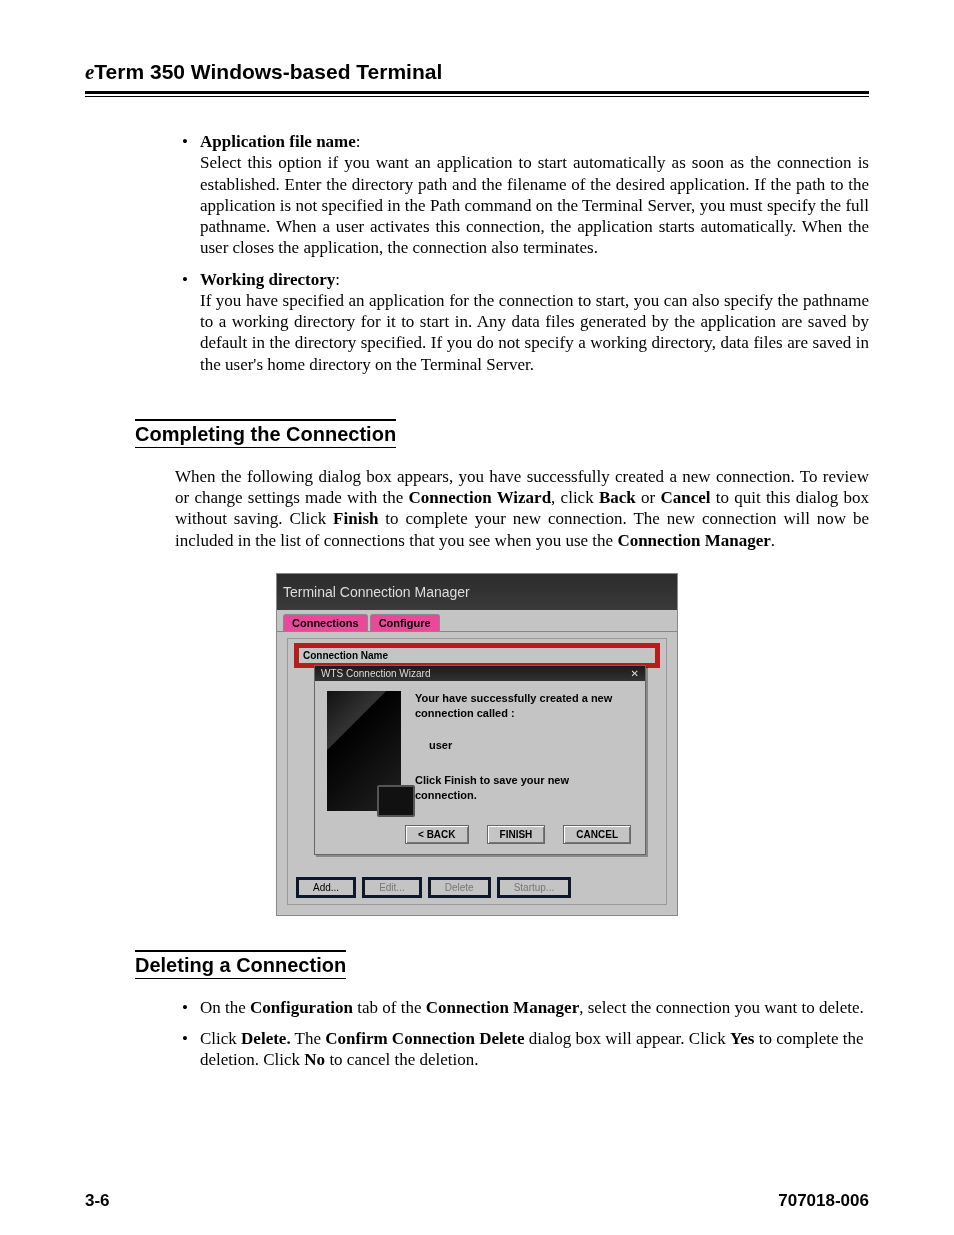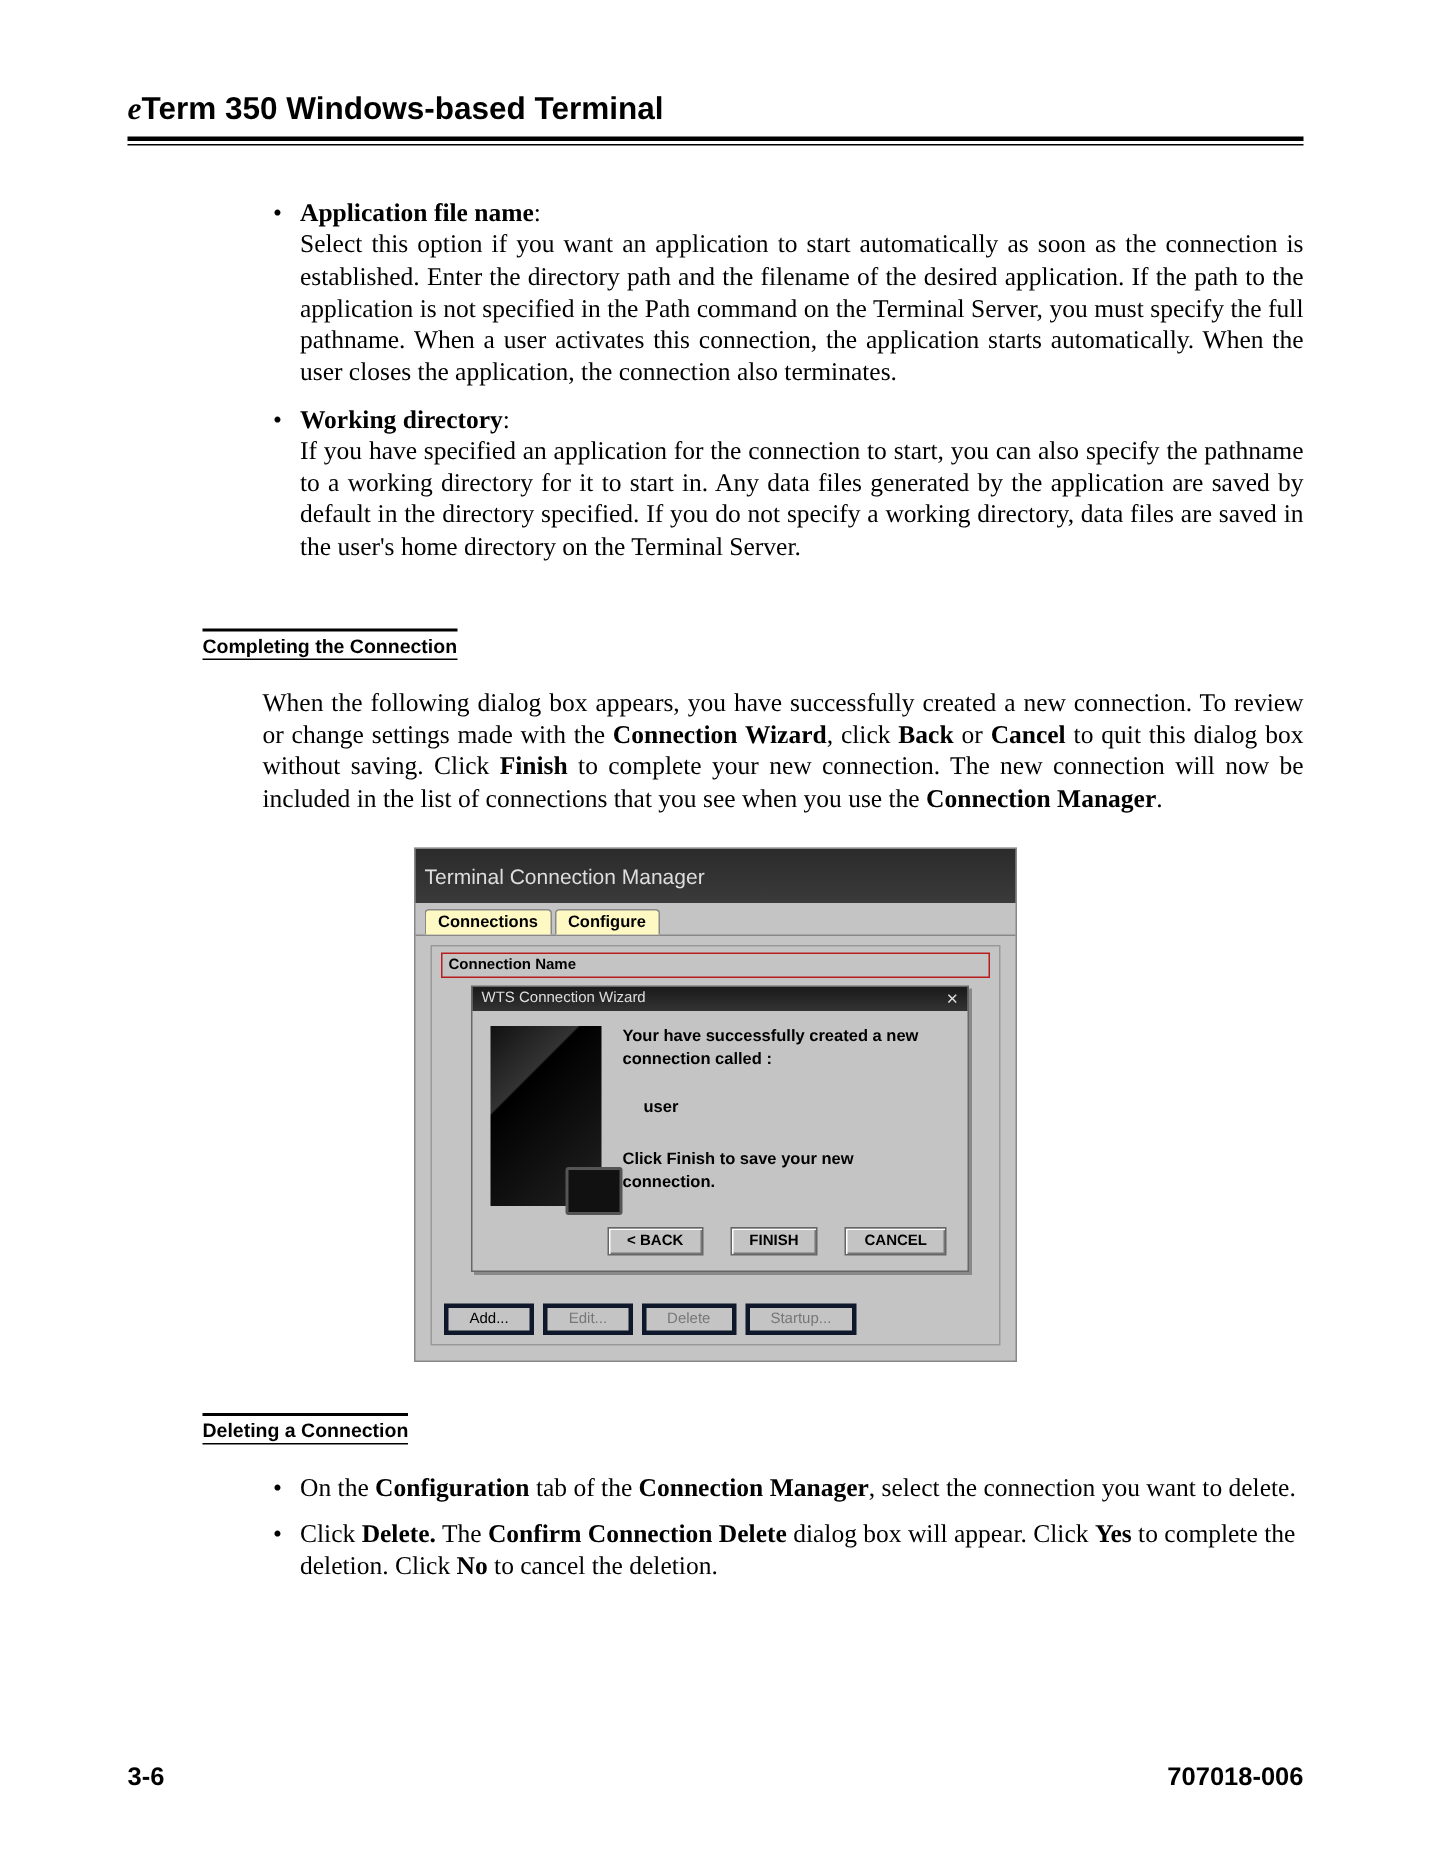--- a/index.html
+++ b/index.html
@@ -29,21 +29,21 @@
 
   ul.bullets { list-style: none; padding: 0; margin: 0; }
   ul.bullets > li { position: relative; padding-left: 0; margin-bottom: 10px; }
   ul.bullets > li .bullet { position: absolute; left: -18px; }
   .term { font-weight: bold; }
   .just { text-align: justify; }
 
   .section-heading {
     font-family: Arial, Helvetica, sans-serif;
     font-weight: bold;
-    font-size: 13px;
+    font-size: 20px;
     margin-top: 34px;
     margin-left: 50px;
     display: inline-block;
     border-top: 2px solid #000;
     border-bottom: 1px solid #000;
     padding: 2px 0 1px 0;
   }
 
   
   .screenshot {
@@ -62,38 +62,38 @@
   }
   .tabs {
     display: flex;
     gap: 2px;
     padding: 4px 6px 0 6px;
     font-size: 11px;
     font-weight: bold;
     border-bottom: 1px solid #888;
   }
   .tab {
-    background:#fef9c3;
+    background:#ec4899;
     border:1px solid #888;
     border-bottom:none;
     padding:2px 8px;
     border-radius:3px 3px 0 0;
   }
   .inner-panel {
     margin:6px 10px 10px 10px;
     background:#c4c4c4;
     border:1px solid #999;
     padding:4px 6px 6px 6px;
     position:relative;
   }
   .list-header {
     display:flex;
     font-size:10px;
     font-weight:bold;
-    border:1px solid #b91c1c;
+    border:5px solid #b91c1c;
     background:#c4c4c4;
     padding:2px 4px;
     gap:120px;
     align-items:center;
   }
   .wizard {
     position:absolute;
     left:26px; top:26px;
     width:330px;
     background:#c4c4c4;

